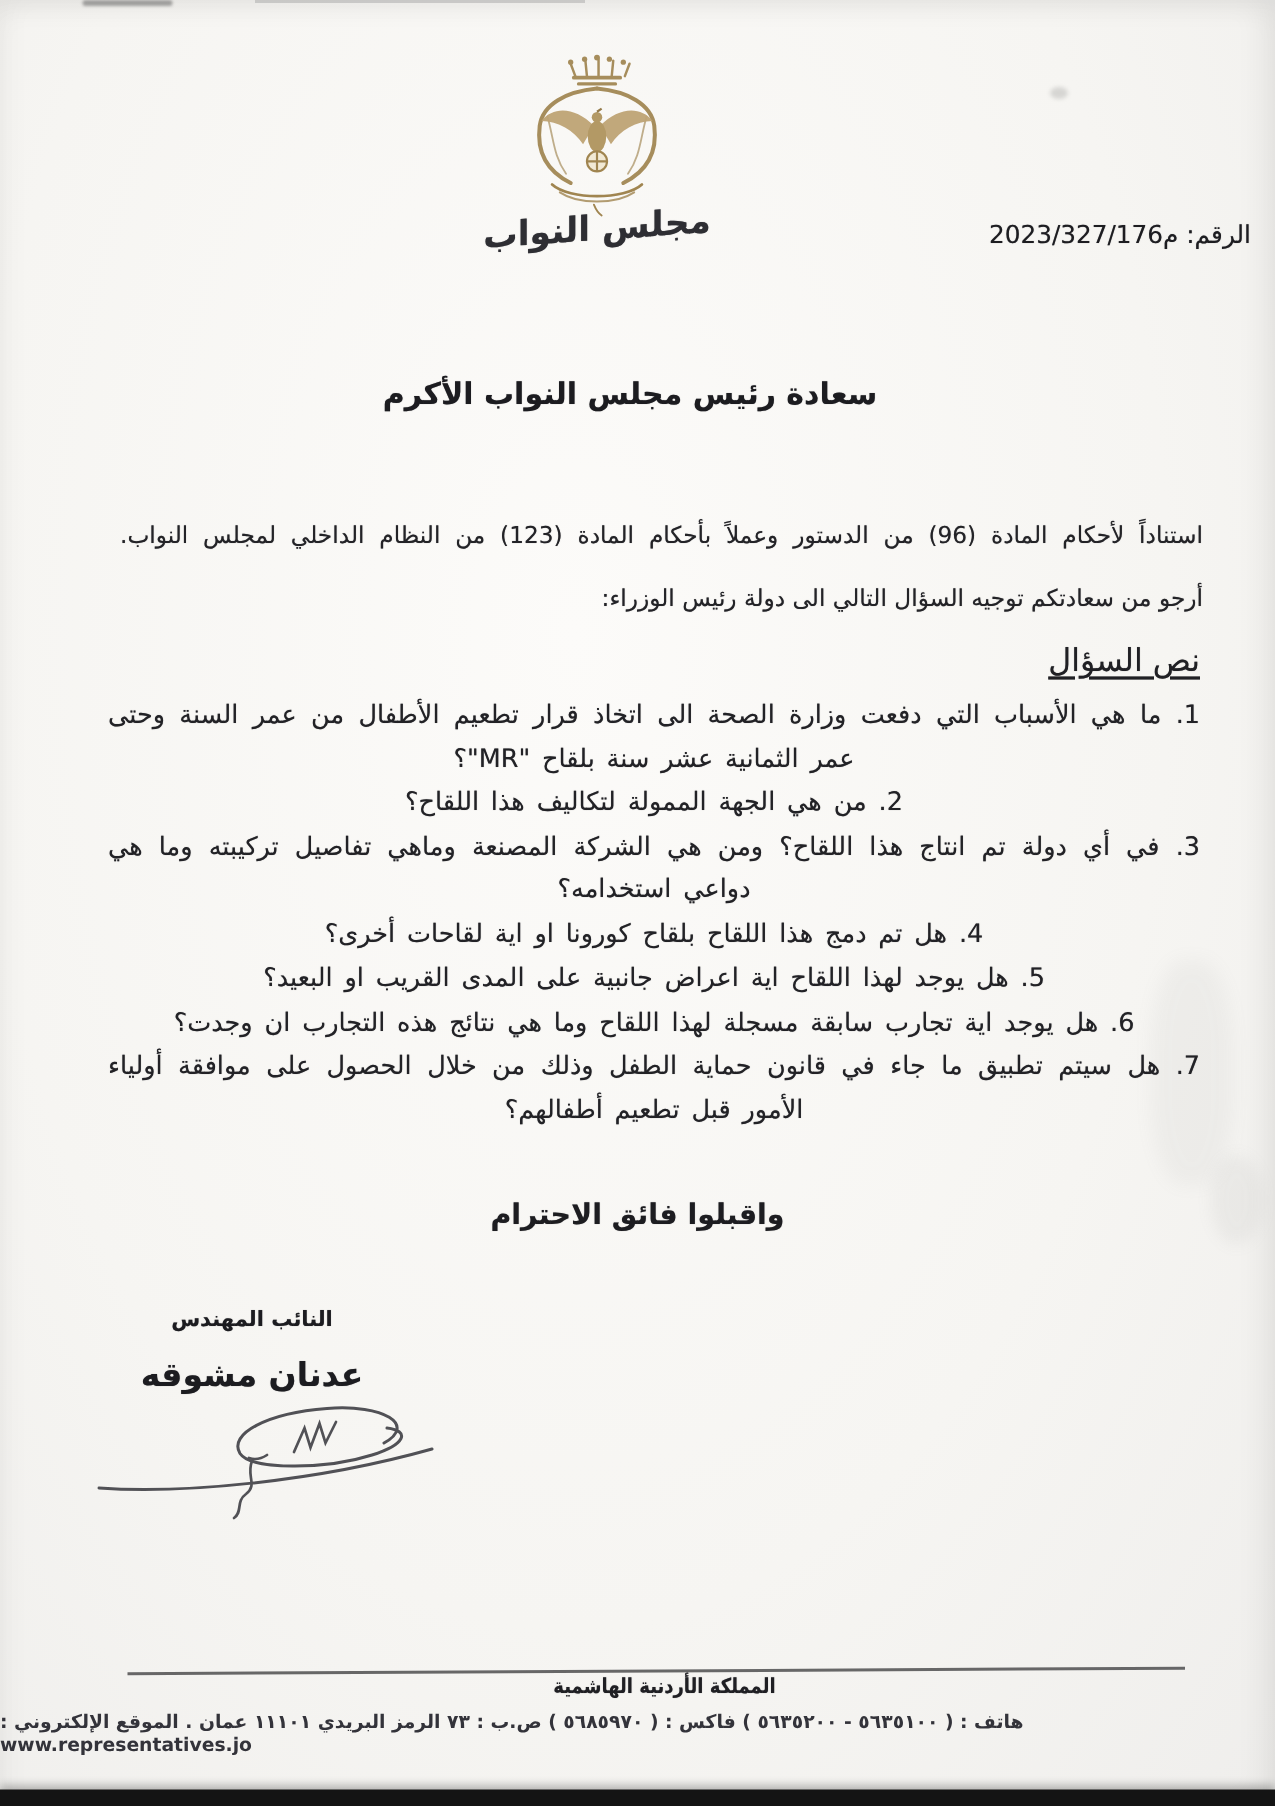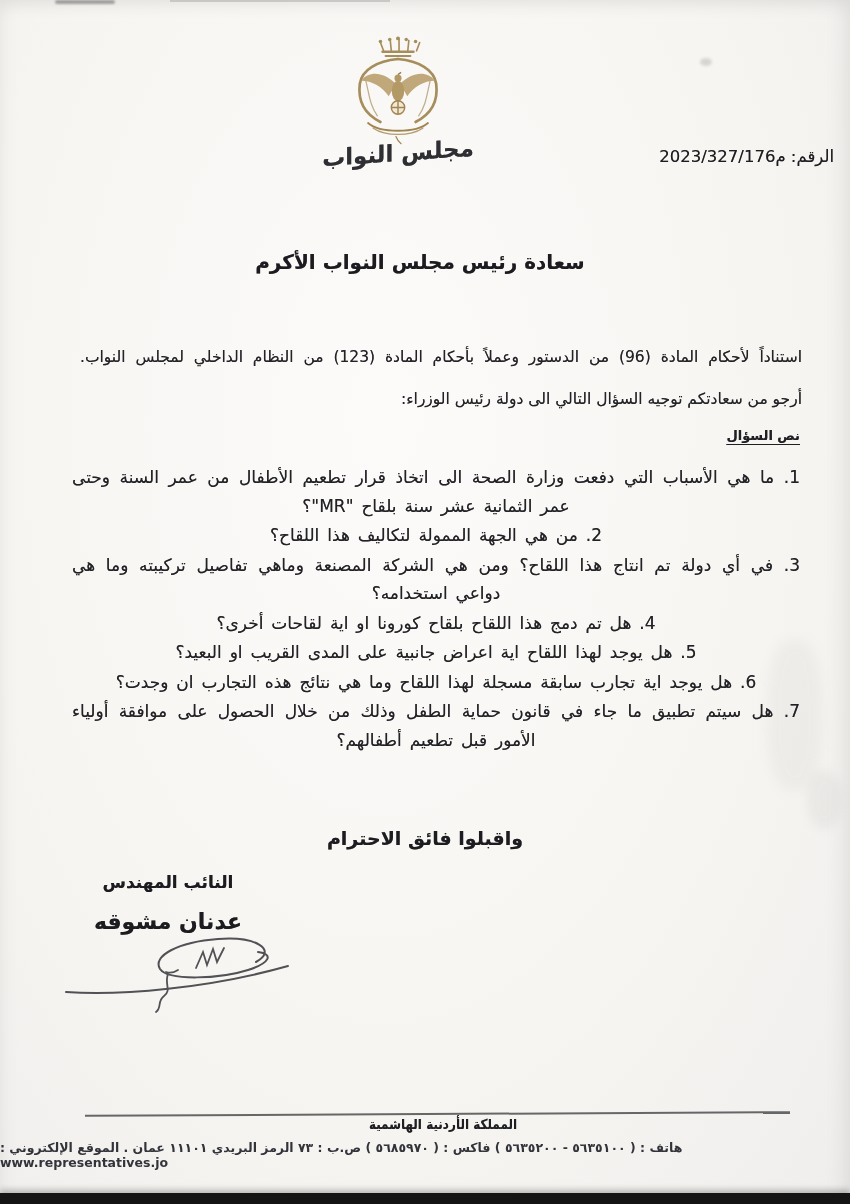--- a/index.html
+++ b/index.html
@@ -44,47 +44,47 @@
     position: absolute; top: 336px; right: 48px; left: 80px;
     direction: rtl; font-size: 15.5px; color: #232327;
     line-height: 42px;
   }
   .intro .intro-line-1 { text-align: justify; text-align-last: justify; }
   .intro .intro-line-2 { text-align: right; }
 
   
   .question-heading {
     position: absolute; top: 428px; right: 50px;
-    direction: rtl; font-size: 13px; font-weight: bold;
+    direction: rtl; font-size: 21px; font-weight: normal;
     text-decoration: underline; text-underline-offset: 4px;
     color: #202024;
   }
   .questions {
     position: absolute; top: 463px; right: 50px; left: 72px;
     direction: rtl; font-size: 17px; color: #222226;
     line-height: 28.5px; word-spacing: 2.5px;
   }
   .q { margin-bottom: 1px; }
   .q.multi { text-align: justify; text-align-last: center; }
   .q.single { text-align: center; }
   .qnum { font-weight: normal; }
 
   
   .closing {
     position: absolute; top: 799px; left: 0; width: 100%;
     text-align: center; direction: rtl;
-    font-size: 19px; font-weight: bold; color: #1d1d21; margin-top: 28px;
+    font-size: 19px; font-weight: bold; color: #1d1d21;
   }
 
   
   .signature-block {
     position: absolute; top: 872px; left: 88px; width: 160px;
     text-align: center; direction: rtl; color: #1c1c20;
   }
-  .signature-title { font-size: 17px; font-weight: bold; letter-spacing: 0.5px; }
+  .signature-title { font-size: 14px; font-weight: bold; letter-spacing: 0.5px; }
   .signature-name  { font-size: 22px; font-weight: bold; margin-top: 17px; }
   .signature-scribble { position: absolute; top: 922px; left: 60px; }
 
   
   .footer-divider {
     position: absolute; top: 1113px; left: 85px; right: 60px; height: 2px;
     background: #4d4d4f; transform: rotate(-0.3deg); opacity: 0.85;
   }
   .footer-calligraphy {
     position: absolute; top: 1117px; left: 0; width: 100%;

